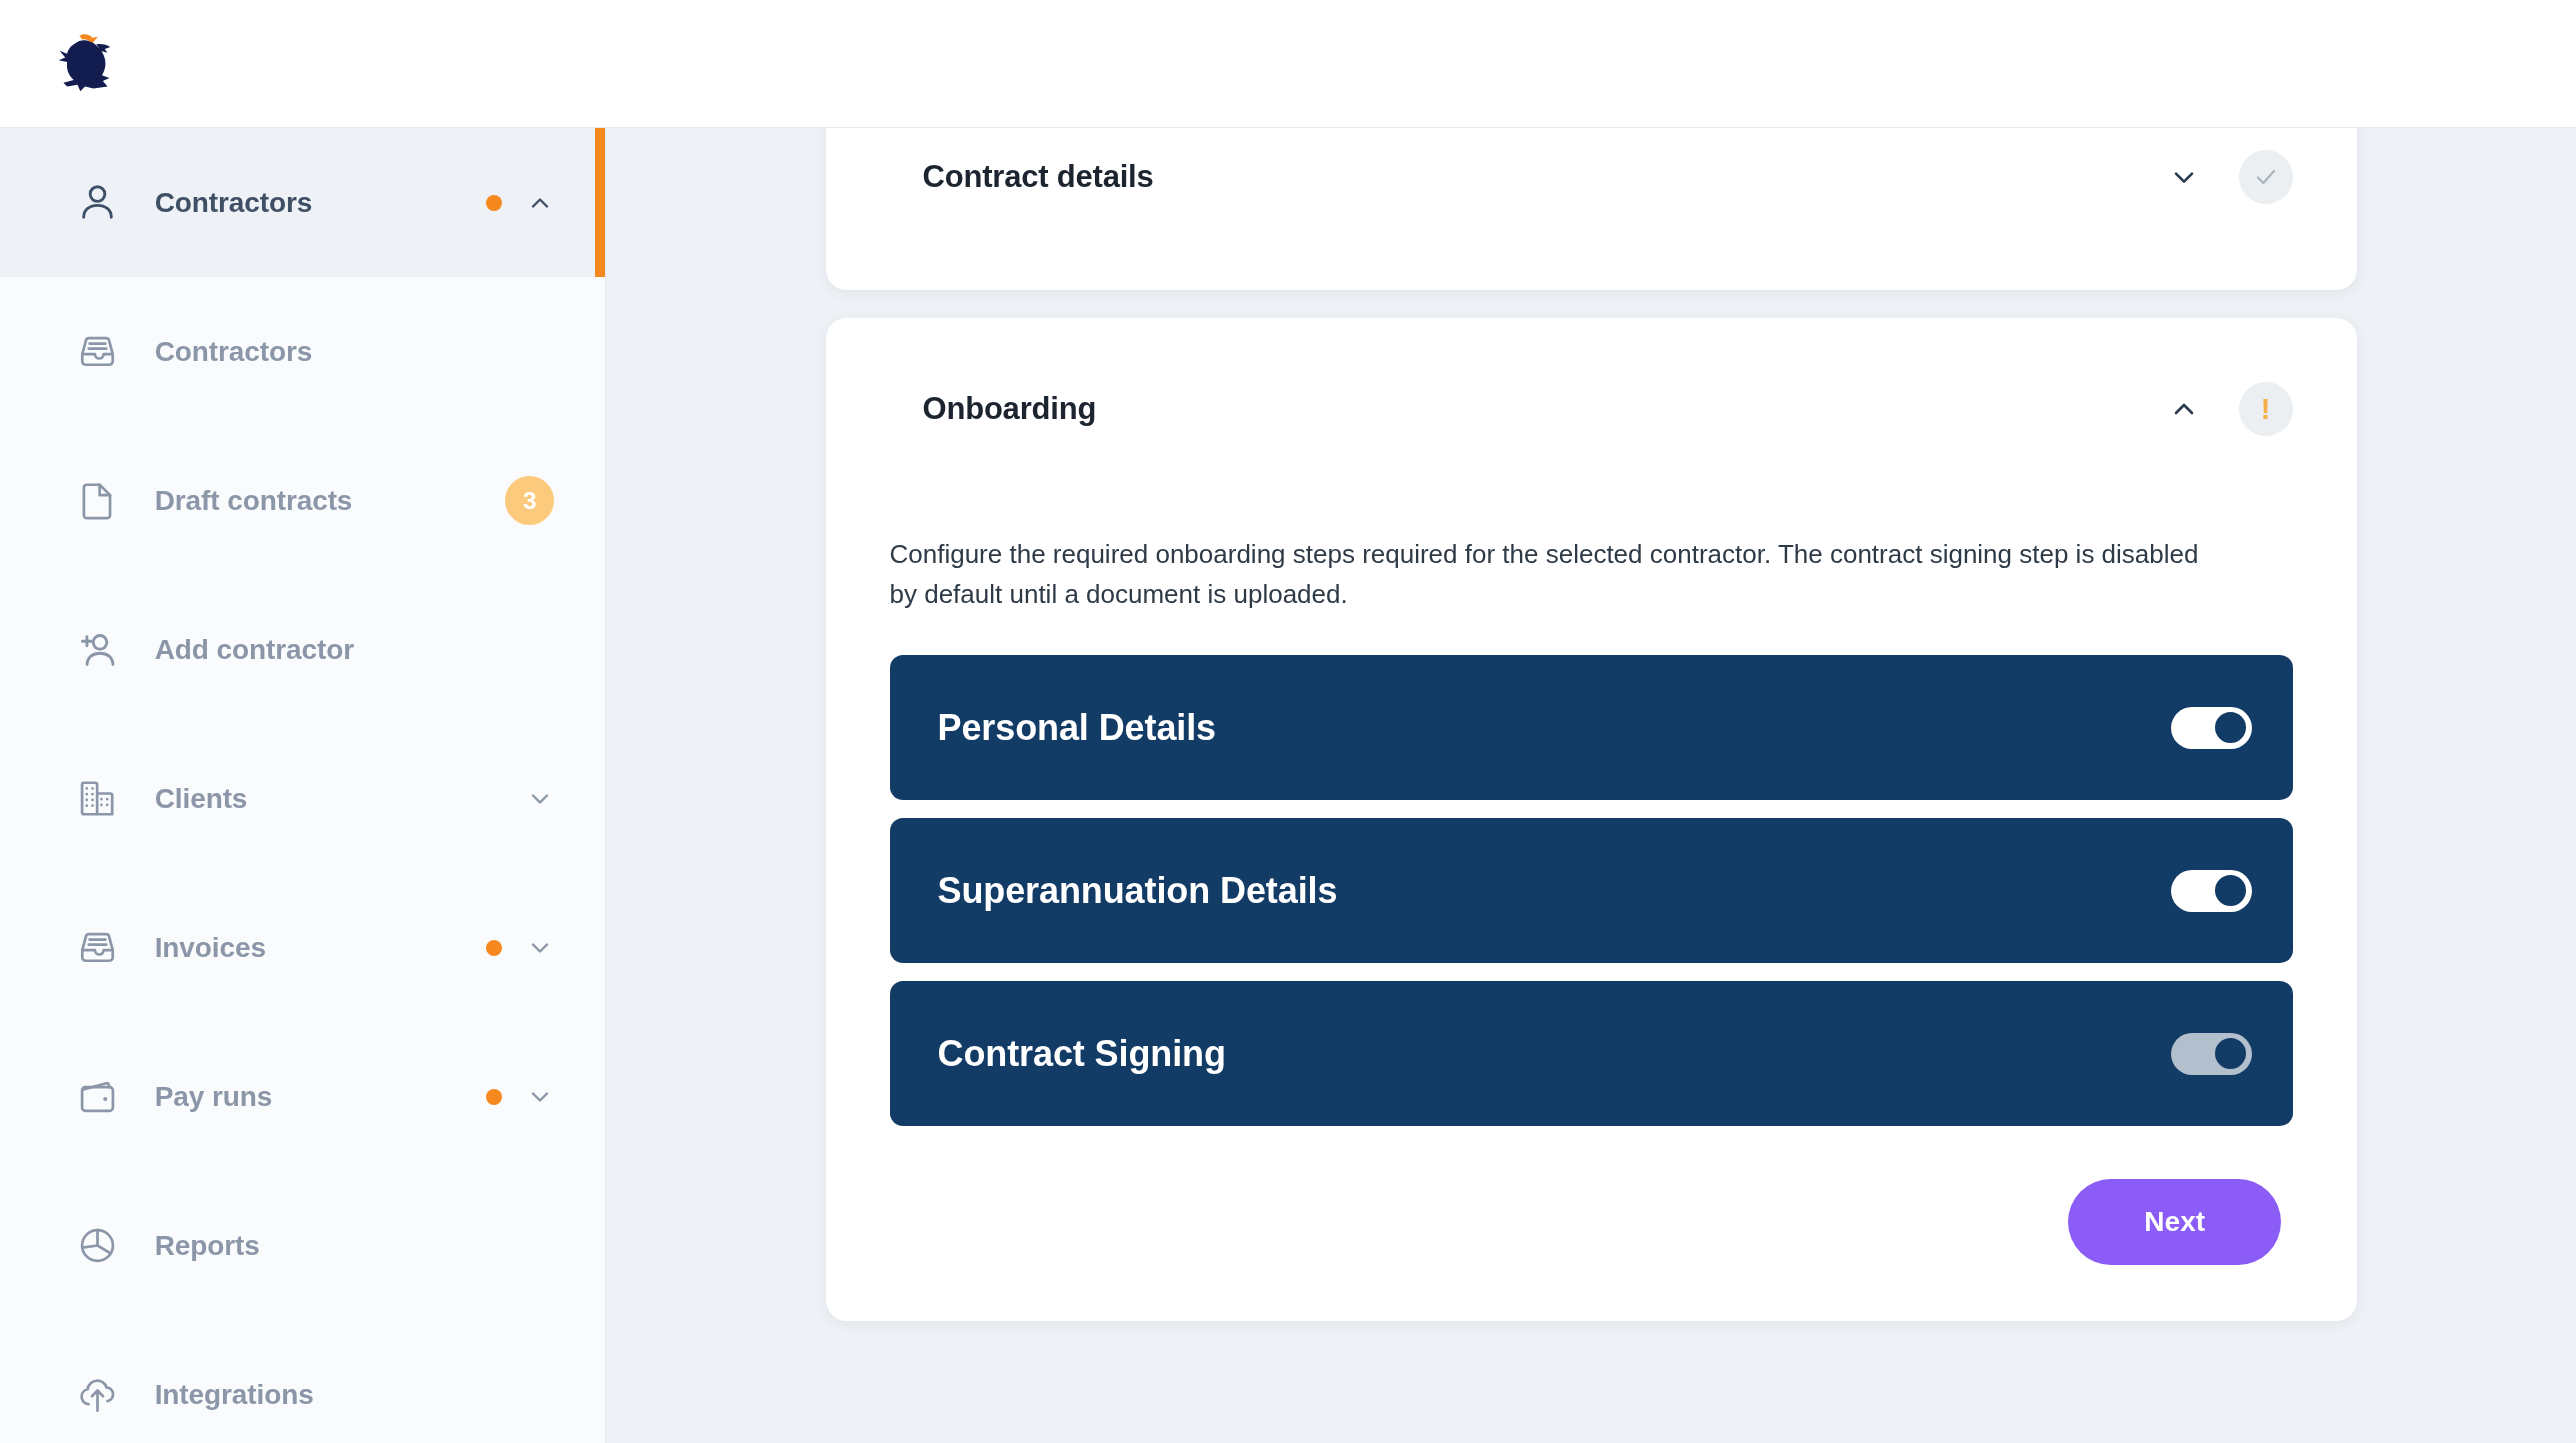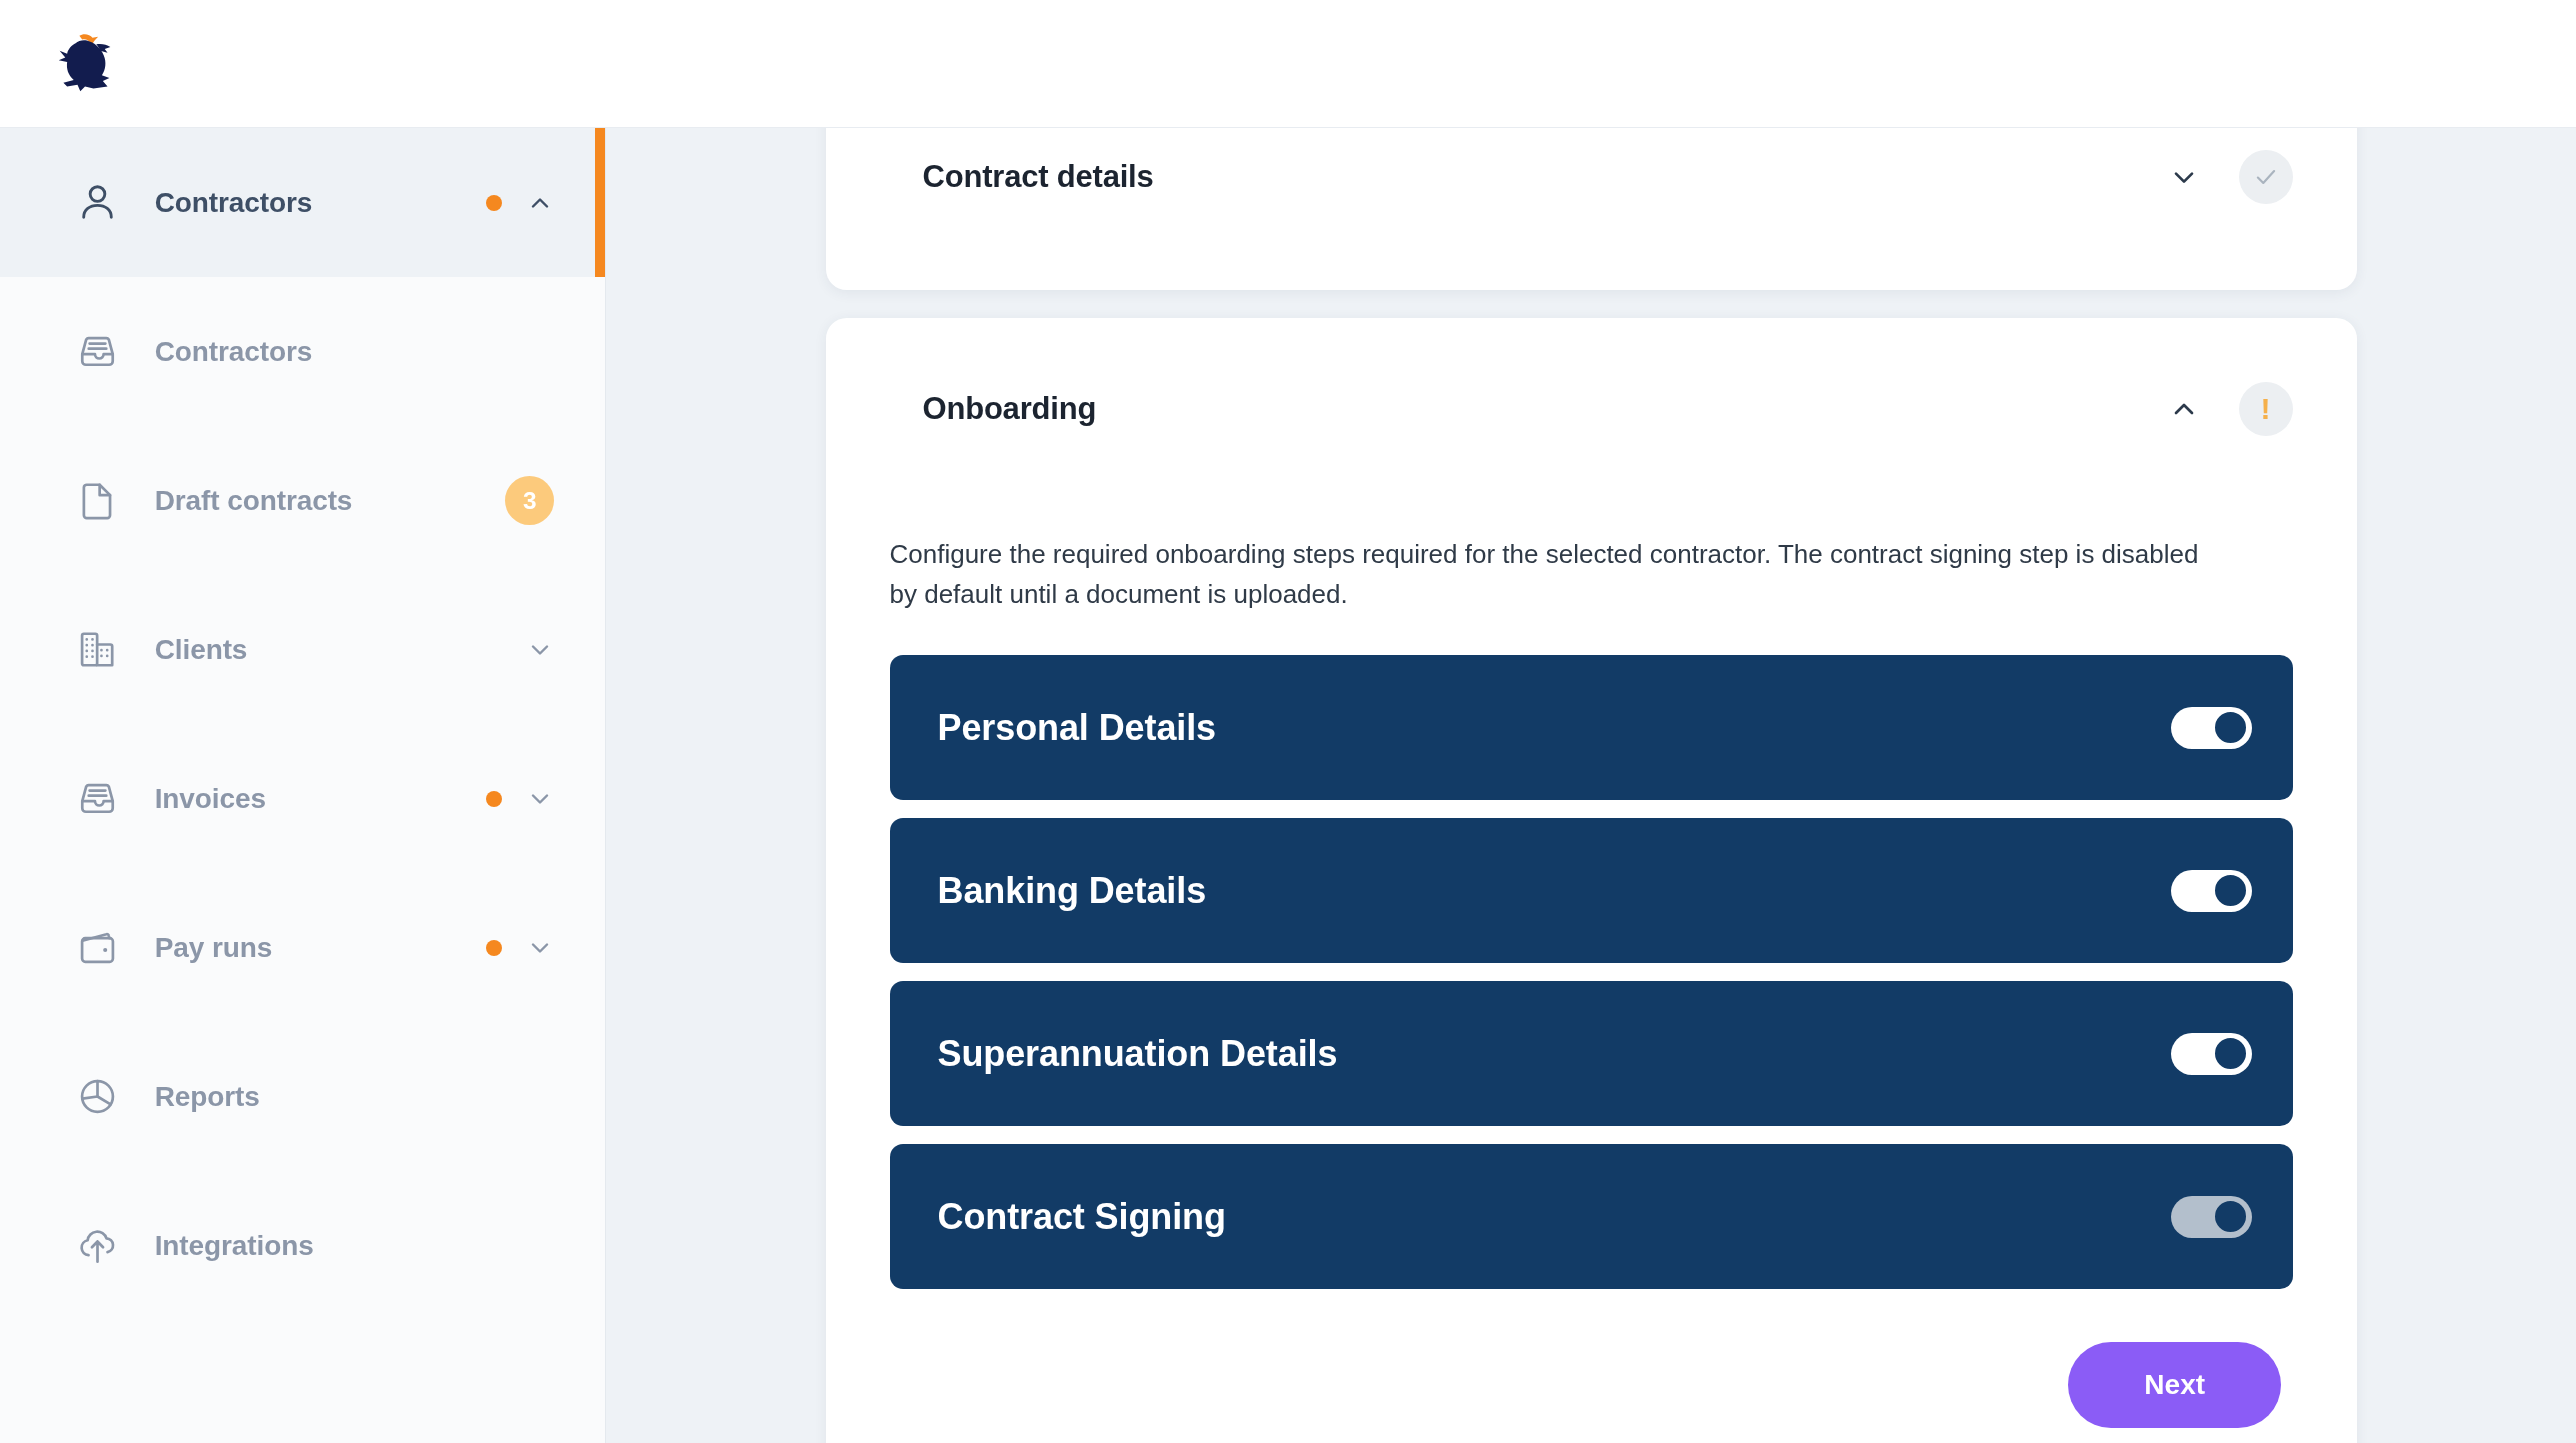--- a/index.html
+++ b/index.html
@@ -351,20 +351,31 @@
             <path d="M6 3.2h7.2L19 9v11.2a1.6 1.6 0 0 1-1.6 1.6H6a1.6 1.6 0 0 1-1.6-1.6V4.8A1.6 1.6 0 0 1 6 3.2Z"></path>
             <path d="M13.2 3.2V9H19"></path>
           </svg>
         </span>
         <span class="nav-label">Draft contracts</span>
         <span class="nav-right">
           <span class="badge">3</span>
         </span>
       </div>
 
+      <div class="nav-item">
+        <span class="nav-icon">
+          <svg width="43" height="43" viewBox="0 0 24 24" fill="none" stroke="currentColor" stroke-width="1.6" stroke-linecap="round" stroke-linejoin="round">
+            <circle cx="13.4" cy="8" r="3.8"></circle>
+            <path d="M6.2 20.4c0-4 3.2-6.3 7.2-6.3s7.2 2.3 7.2 6.3"></path>
+            <path d="M3.6 7.4h5M6.1 4.9v5"></path>
+          </svg>
+        </span>
+        <span class="nav-label">Add contractor</span>
+        <span class="nav-right"></span>
+      </div>
 
       <div class="nav-item">
         <span class="nav-icon">
           <svg width="43" height="43" viewBox="0 0 24 24" fill="none" stroke="currentColor" stroke-width="1.5" stroke-linecap="round" stroke-linejoin="round">
             <rect x="3.4" y="3.2" width="8.4" height="17.6" rx="1"></rect>
             <path d="M11.8 9.2h7.4a1 1 0 0 1 1 1v10.6h-8.4"></path>
             <path d="M6 6.4h.01M9.2 6.4h.01M6 9.6h.01M9.2 9.6h.01M6 12.8h.01M9.2 12.8h.01M6 16h.01M9.2 16h.01M14.2 12.4h.01M17.4 12.4h.01M14.2 15.6h.01M17.4 15.6h.01"></path>
           </svg>
         </span>
         <span class="nav-label">Clients</span>
@@ -483,26 +494,20 @@
 
           <div class="toggle-list">
 
             <div class="toggle-row">
               <span class="toggle-label">Personal Details</span>
               <span class="switch">
                 <span class="knob"></span>
               </span>
             </div>
 
-            <div class="toggle-row">
-              <span class="toggle-label">Banking Details</span>
-              <span class="switch">
-                <span class="knob"></span>
-              </span>
-            </div>
 
             <div class="toggle-row">
               <span class="toggle-label">Superannuation Details</span>
               <span class="switch">
                 <span class="knob"></span>
               </span>
             </div>
 
             <div class="toggle-row">
               <span class="toggle-label">Contract Signing</span>

